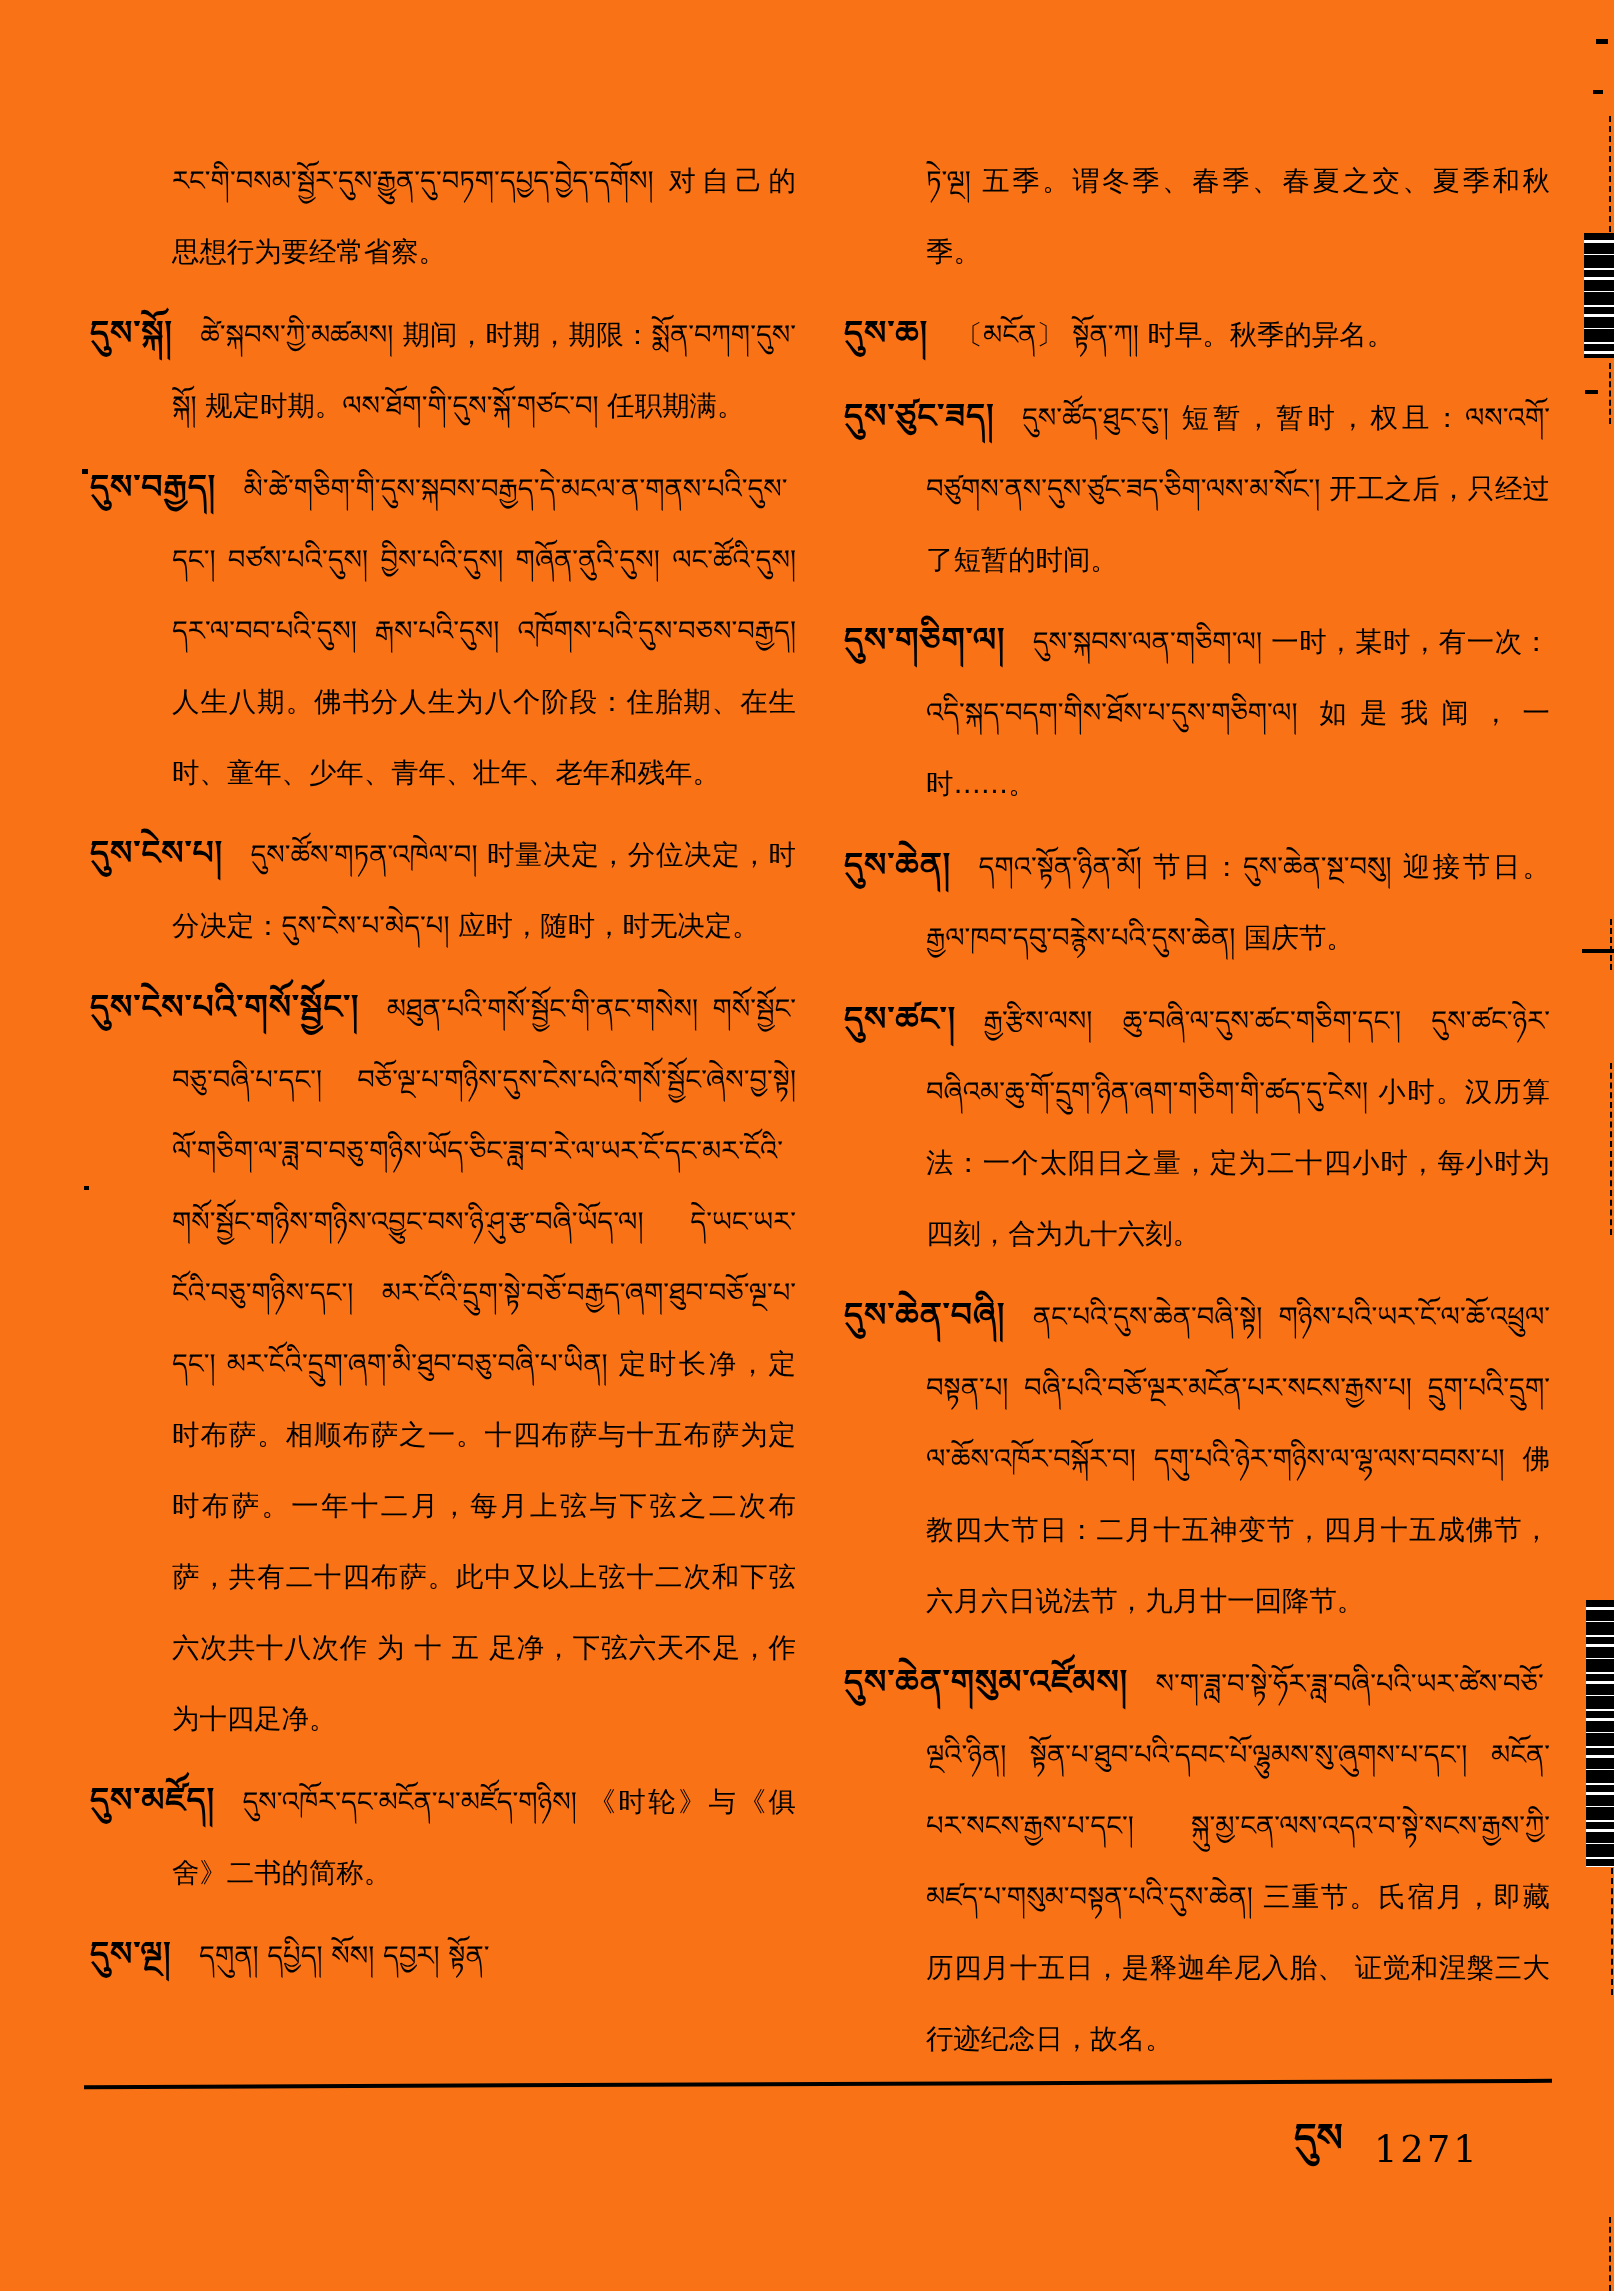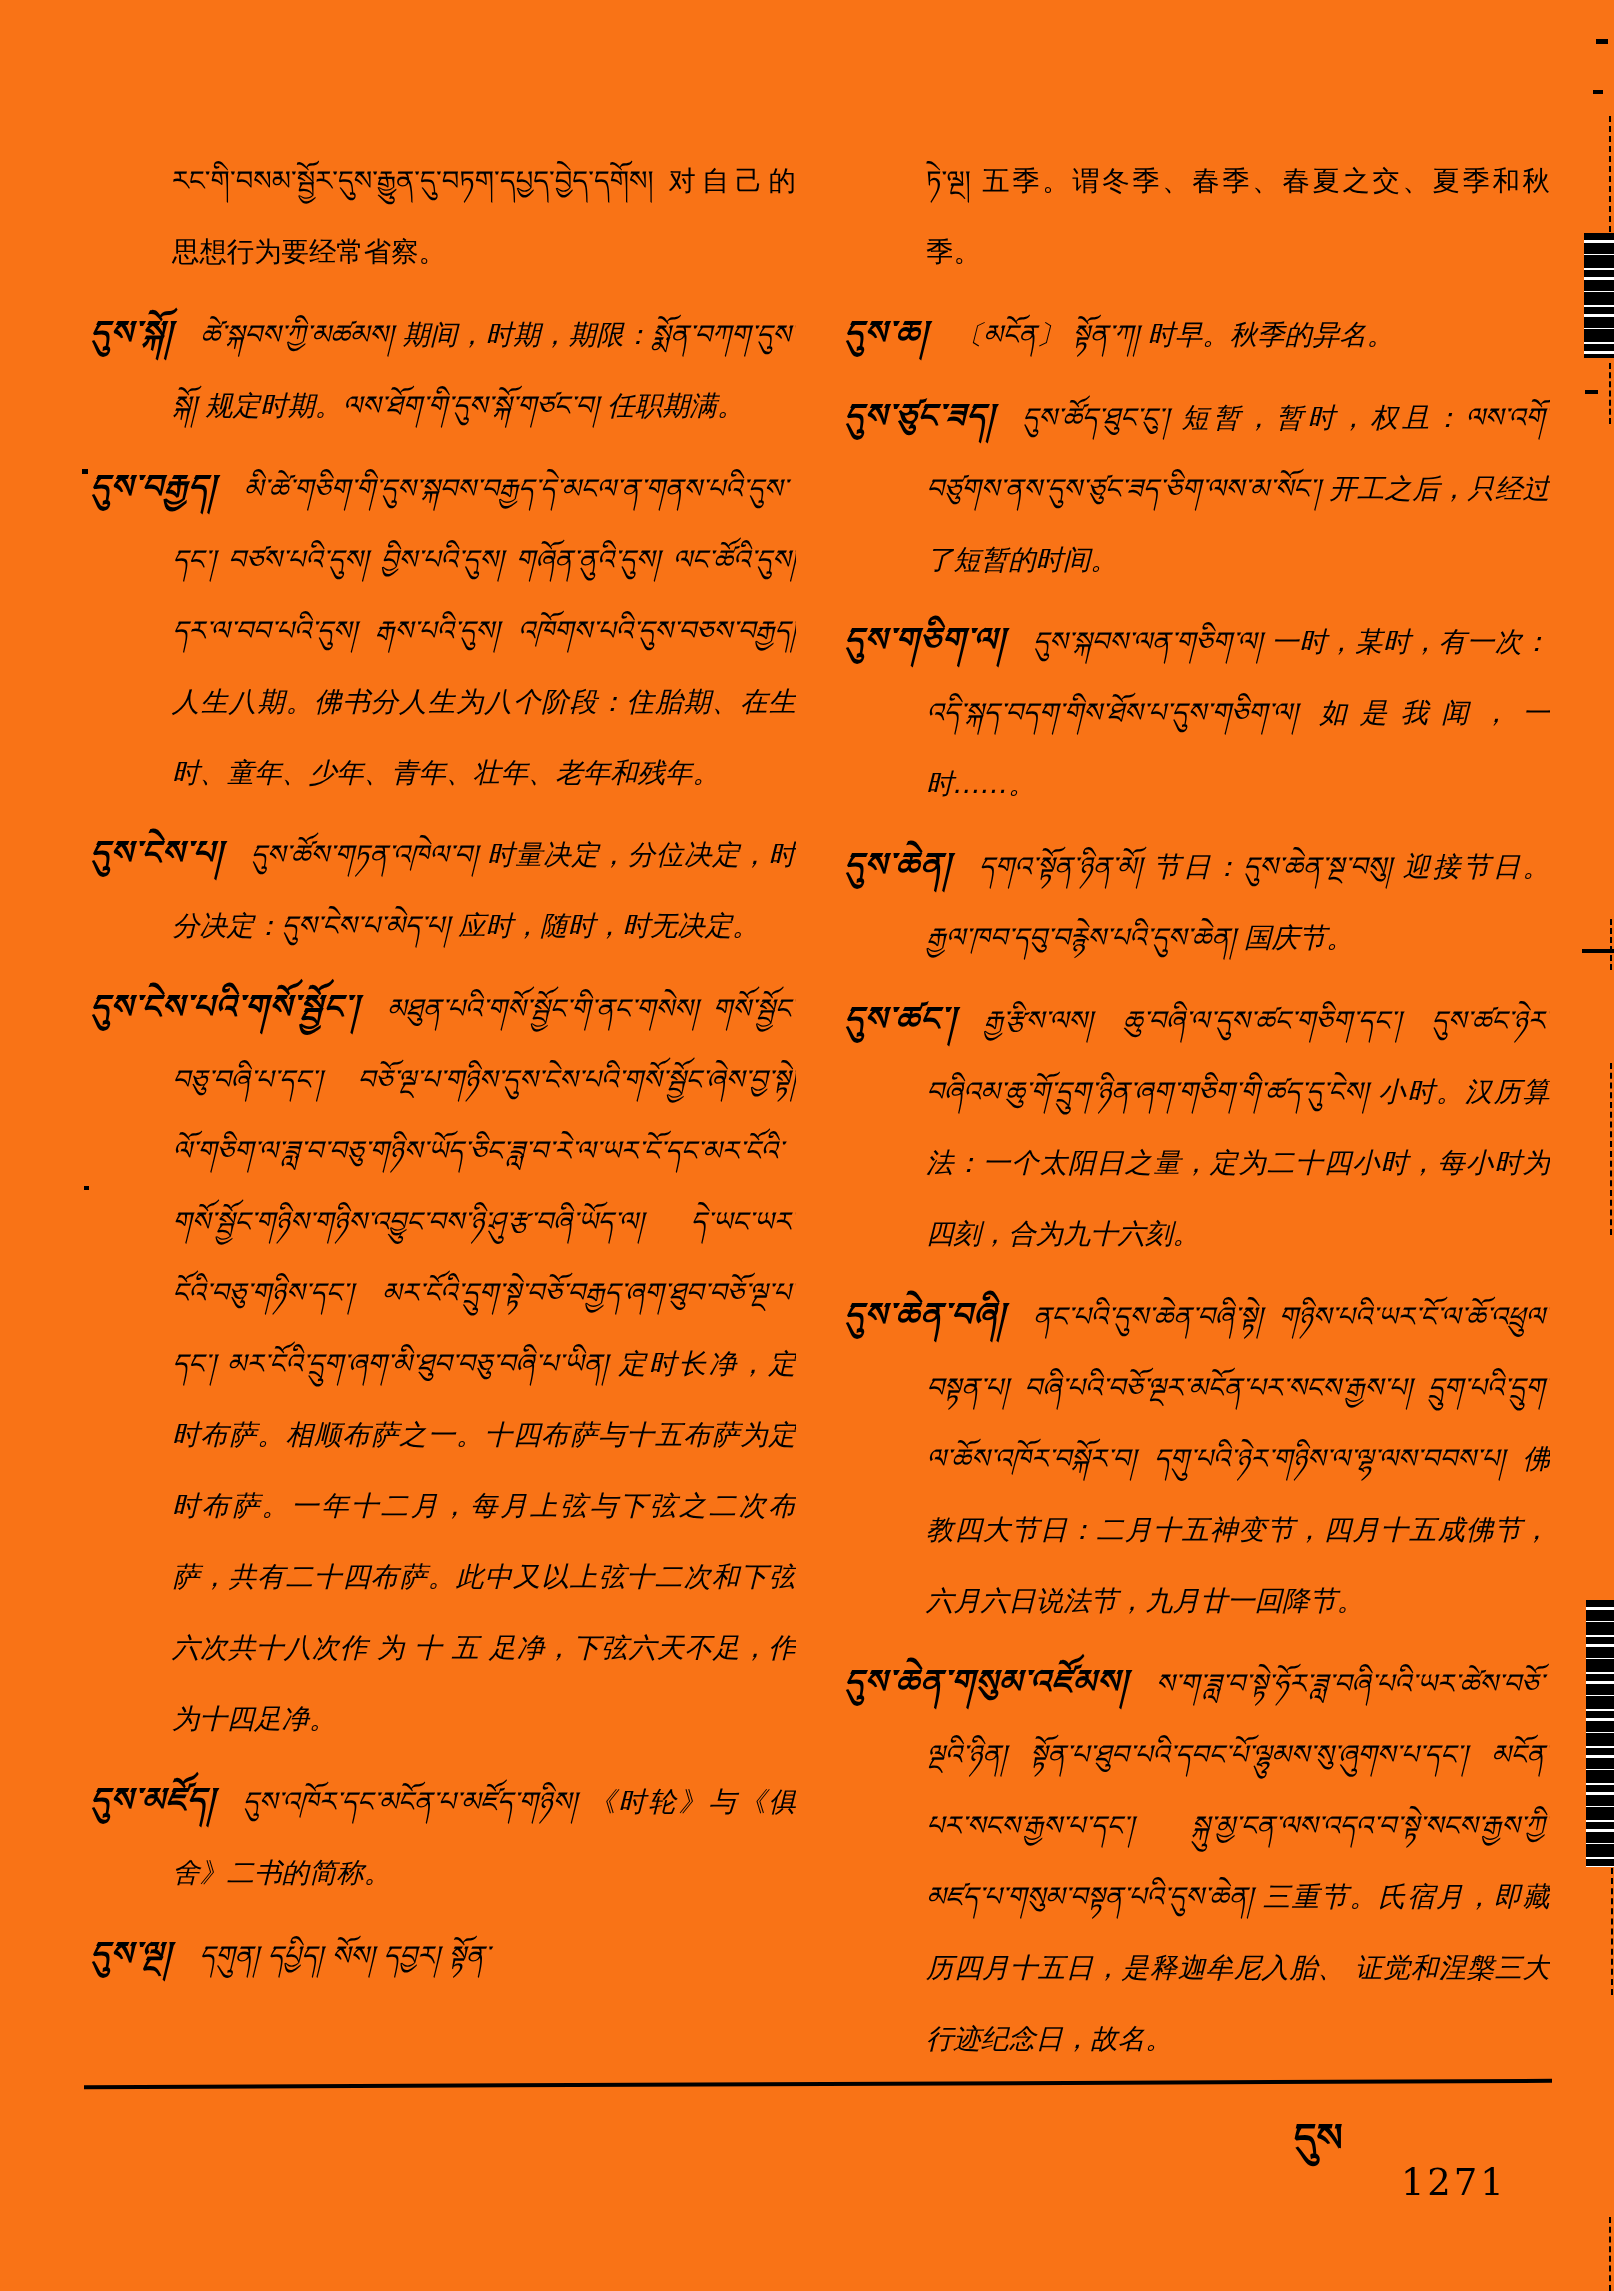--- a/index.html
+++ b/index.html
@@ -23,21 +23,20 @@
   }
   .col-left  { left: 90px;  }
   .col-right { left: 844px; }
   .entry {
     margin: 0 0 9.8px 0;
     font-size: 27.4px;
     line-height: 71px;
     text-align: justify;
     padding-left: 82px;
     text-indent: -82px;
-    font-style: italic;
   }
   .continuation {
     margin: 0 0 9.8px 0;
     font-size: 27.4px;
     line-height: 71px;
     text-align: justify;
     padding-left: 82px;
     text-indent: 0;
   }
   .headword {
@@ -51,22 +50,22 @@
     position: absolute;
     left: 84px; top: 2082px;
     width: 1468px; height: 3.9px;
     background: #000;
     transform: rotate(-0.25deg);
   }
   .footer-text {
     position: absolute;
     left: 1294px; top: 2094px;
     display: flex;
-    align-items: flex-end;
-    gap: 58px;
+    align-items: center;
+    gap: 31px;
   }
   .footer-section {
     font-size: 39px;
     font-weight: 700;
     font-family: "DejaVu Sans", sans-serif;
   }
   .footer-page {
     font-size: 37px;
     font-family: "DejaVu Serif", "Liberation Serif", serif;
     letter-spacing: 2.9px;

